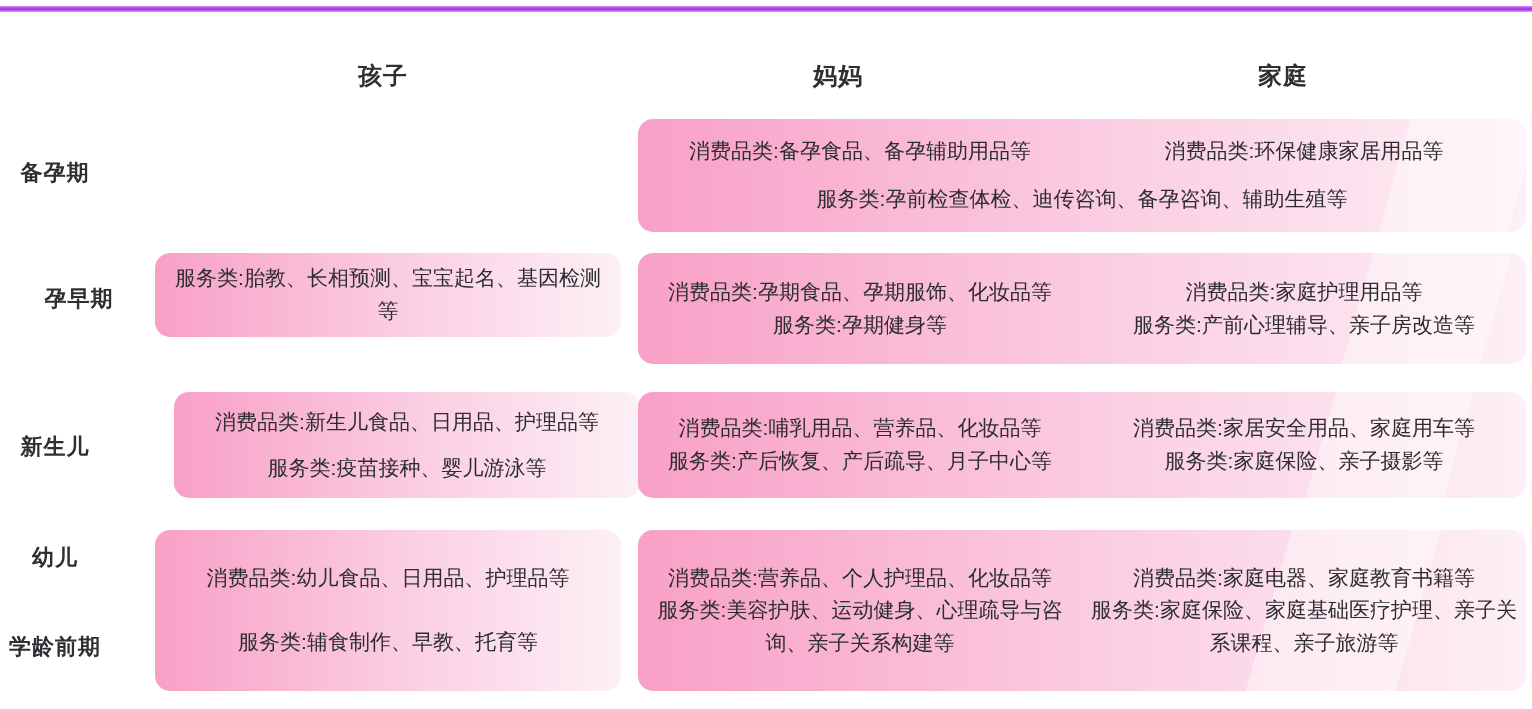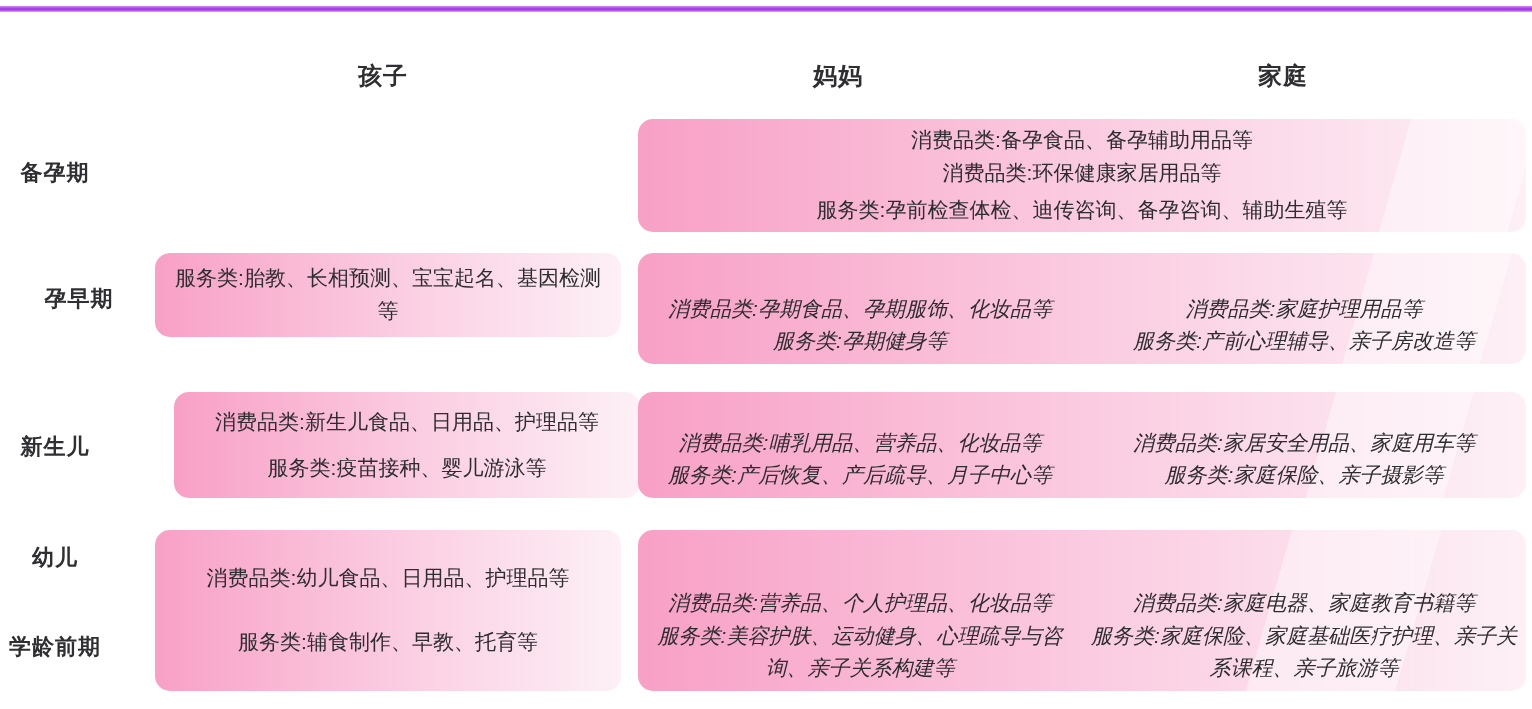--- a/index.html
+++ b/index.html
@@ -33,28 +33,28 @@
     position:absolute;
     border-radius:15px;
     background:linear-gradient(90deg,#f8a0c6 0%,#fbcfe3 55%,#fdf0f6 100%);
     color:#2d2d30;
     font-size:21px;font-weight:500;
     display:flex;flex-direction:column;justify-content:space-evenly;
     box-sizing:border-box;
     overflow:hidden;
   }
   .box .line{position:relative;z-index:2;text-align:center;line-height:1.55;padding:0 14px;}
-  .box .pair{display:flex;flex-direction:column;align-items:center;padding:0;}
+  .box .pair{display:flex;flex-direction:row;align-items:center;padding:0;}
   .box .pair > span{flex:1 1 50%;text-align:center;padding:0 14px;line-height:1.55;}
   .wide-split{flex-direction:row;justify-content:flex-start;}
   .half{
     position:relative;z-index:2;
     flex:1 1 50%;
-    display:flex;flex-direction:column;justify-content:flex-end;
-    box-sizing:border-box;padding:6px 8px;font-style:italic;
+    display:flex;flex-direction:column;justify-content:center;
+    box-sizing:border-box;padding:6px 8px;
   }
   .half .cell{text-align:center;line-height:1.55;}
   
   .box.wide::after{
     content:"";position:absolute;inset:0;z-index:1;pointer-events:none;
   }
   .box.sheen-r1::after{background:linear-gradient(106deg,rgba(255,255,255,0) 84%,rgba(255,255,255,.42) 84%,rgba(255,255,255,.42) 98%,rgba(255,255,255,0) 98%);}
   .box.sheen-r2::after{background:linear-gradient(106deg,rgba(255,255,255,0) 80%,rgba(255,255,255,.42) 80%,rgba(255,255,255,.42) 95%,rgba(255,255,255,0) 95%);}
   .box.sheen-r3::after{background:linear-gradient(106deg,rgba(255,255,255,0) 76%,rgba(255,255,255,.42) 76%,rgba(255,255,255,.42) 91%,rgba(255,255,255,0) 91%);}
   .box.sheen-r4::after{background:linear-gradient(106deg,rgba(255,255,255,0) 70%,rgba(255,255,255,.42) 70%,rgba(255,255,255,.42) 86%,rgba(255,255,255,0) 86%);}

